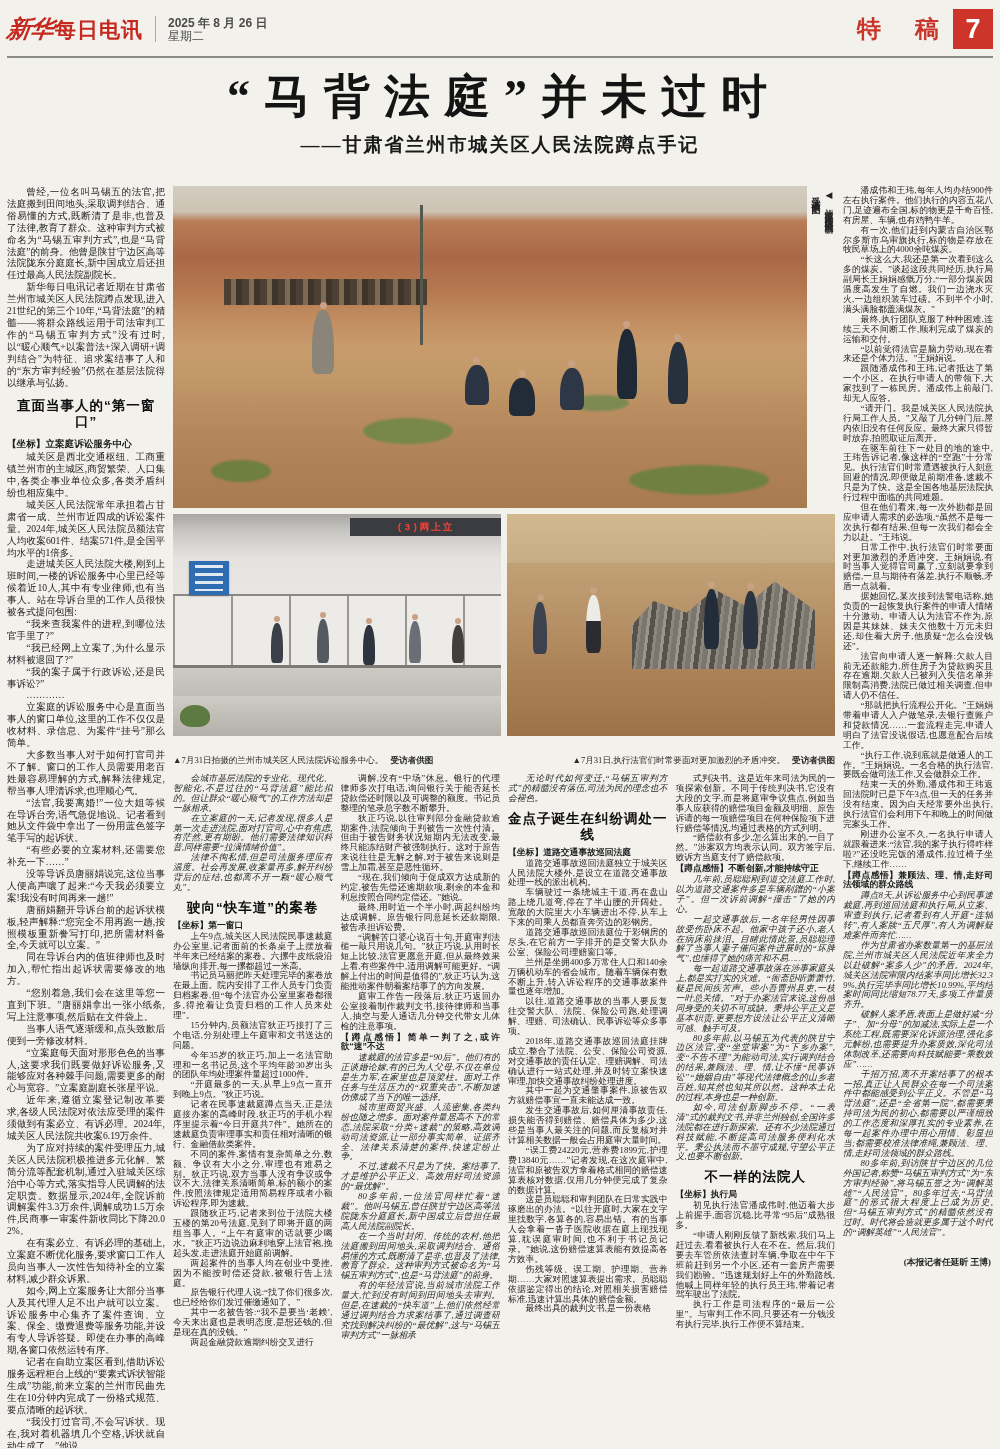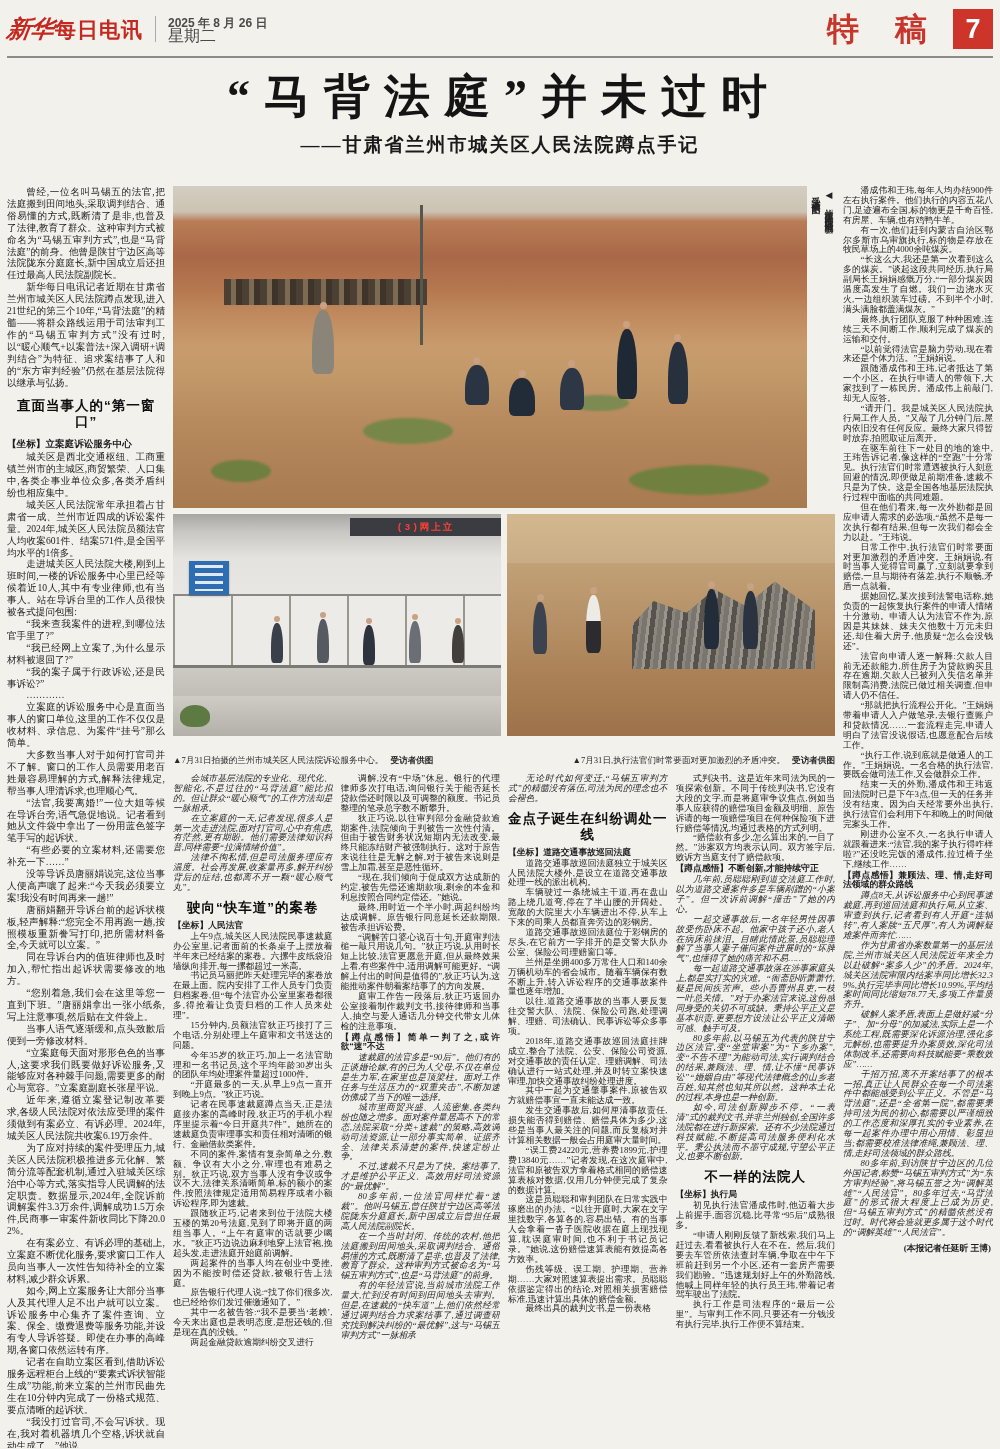--- a/index.html
+++ b/index.html
@@ -6,42 +6,42 @@
   body{background:#e8e6e0;font-family:"Liberation Serif","DejaVu Serif",serif;}
   .page{position:relative;width:1000px;height:1449px;margin:0 auto;background:#f3f1ec;overflow:hidden;color:#1d1d1f;}
 
   
   .hdr{display:flex;align-items:center;height:46px;margin:6px 7px 0 7px;border-bottom:2px solid #8b8b88;padding-bottom:4px;}
   .logo{display:flex;align-items:baseline;color:#c4281e;white-space:nowrap;}
   .logo .scr{font-style:italic;font-weight:900;font-size:24px;transform:skewX(-8deg);letter-spacing:-1px;}
   .logo .blk{font-weight:900;font-size:21px;font-family:"Liberation Sans",sans-serif;letter-spacing:1px;margin-left:2px;}
   .datebox{margin-left:12px;padding-left:12px;border-left:1px solid #aaa;color:#4a4a4a;font-family:"Liberation Sans",sans-serif;}
   .datebox .d1{font-size:12px;font-weight:bold;line-height:14px;}
-  .datebox .d2{font-size:16px;line-height:12px;}
+  .datebox .d2{font-size:12px;line-height:12px;}
   .hdr .spacer{flex:1;}
-  .section-label{color:#c8352a;font-weight:900;font-size:32px;letter-spacing:14px;margin-right:12px;line-height:1;}
+  .section-label{color:#c8352a;font-weight:900;font-size:24px;letter-spacing:14px;margin-right:0;line-height:1;}
   .pagenum{width:40px;height:40px;background:#cd342a;color:#fff;font-family:"Liberation Sans",sans-serif;font-weight:bold;font-size:27px;display:flex;align-items:center;justify-content:center;}
 
   
   .headline-wrap{text-align:center;margin-top:10px;height:112px;}
   .headline{font-size:46px;font-weight:bold;letter-spacing:14px;padding-left:8px;line-height:58px;color:#141414;}
   .subheadline{font-size:19px;font-weight:bold;letter-spacing:2px;margin-top:6px;color:#1a1a1a;}
 
   
   .content{display:grid;grid-template-columns:158px 662px 150px;column-gap:8px;padding:6px 7px 0 7px;}
   .tcol{overflow:hidden;height:1262px;}
   .col-left{font-size:9.6px;line-height:11.9px;}
   .col-right{font-size:8.8px;line-height:9.9px;}
   .mid{display:flex;flex-direction:column;height:1262px;overflow:hidden;}
 
   .para,.kai,.label,.byline{margin:0;text-align:justify;word-break:break-all;}
   .para{text-indent:2em;}
   .kai{text-indent:2em;font-style:italic;color:#26262a;}
   .label{font-weight:bold;font-family:"Liberation Sans","DejaVu Sans",sans-serif;margin:1px 0;}
-  .byline{text-align:right;font-weight:bold;margin-top:6px;padding-right:2px;}
+  .byline{text-align:right;font-weight:bold;margin-top:20px;padding-right:2px;}
   .sec-head{font-family:"Liberation Sans","DejaVu Sans",sans-serif;font-weight:bold;text-align:center;font-size:13.5px;letter-spacing:1px;color:#0e0e0e;margin:10px 0 8px;line-height:16px;}
   .ncols .sec-head{margin:7px 0 5px;}
 
   
   .mainfig{display:flex;gap:6px;height:322px;}
   .main-photo{flex:1;position:relative;overflow:hidden;
     background:linear-gradient(180deg,#d3cdc1 0%,#ccc3b2 8%,#b87c57 11%,#a96847 22%,#b5774f 32%,#c08a5e 40%,#c89b6d 50%,#c3996a 58%,#b98d60 70%,#b08257 85%,#a87a4f 100%);}
   .vcap{width:22px;display:flex;flex-direction:column;justify-content:space-between;writing-mode:vertical-rl;font-size:9px;letter-spacing:1px;color:#222;padding:4px 0;height:314px;}
   .vcap b{letter-spacing:2px;}
   .photo-row{display:flex;gap:6px;height:222px;margin-top:6px;}
@@ -231,21 +231,21 @@
           <span>▲7月31日,执行法官们时常要面对更加激烈的矛盾冲突。</span><b class="credit">受访者供图</b>
         </div>
       </div>
 
       <div class="ncols" style="flex:1;display:grid;grid-template-columns:repeat(4,1fr);column-gap:8px;margin-top:3px;overflow:hidden;font-size:8.8px;line-height:9.9px;">
         <div class="tcol" style="height:auto;">
             <p class="kai">会城市基层法院的专业化、现代化、智能化,不是过往的“马背法庭”能比拟的。但让群众“暖心顺气”的工作方法却是一脉相承。</p>
             <p class="kai">在立案庭的一天,记者发现,很多人是第一次走进法院,面对打官司,心中有焦虑,有茫然,更有期盼。他们需要法律知识科普,同样需要“拉满情绪价值”。</p>
             <p class="kai">法律不徇私情,但是司法服务理应有温度。社会再发展,收案量再多,解开纠纷背后的症结,也都离不开一颗“暖心顺气丸”。</p>
             <div class="sec-head">驶向“快车道”的案卷</div>
-            <p class="label">【坐标】人民法官</p>
+            <p class="label">【坐标】第一窗口</p>
             <p class="para">上午9点,城关区人民法院民事速裁庭办公室里,记者面前的长条桌子上摆放着半年来已经结案的案卷。六摞牛皮纸袋沿墙纵向排开,每一摞都超过一米高。</p>
             <p class="para">书记员马丽把昨天处理完毕的案卷放在最上面。院内安排了工作人员专门负责归档案卷,但“每个法官办公室里案卷都很多,得抢着让负责归档的工作人员来处理”。</p>
             <p class="para">15分钟内,员额法官狄正巧接打了三个电话,分别处理上午庭审和文书送达的问题。</p>
             <p class="para">今年35岁的狄正巧,加上一名法官助理和一名书记员,这个平均年龄30岁出头的团队年均处理案件量超过1000件。</p>
             <p class="para">“开庭最多的一天,从早上9点一直开到晚上9点。”狄正巧说。</p>
             <p class="para">记者在民事速裁庭蹲点当天,正是法庭接办案的高峰时段,狄正巧的手机小程序里提示着“今日开庭共7件”。她所在的速裁庭负责审理事实和责任相对清晰的银行、金融借款类案件。</p>
             <p class="para">不同的案件,案情有复杂简单之分,数额、争议有大小之分,审理也有难易之别。狄正巧说,双方当事人没有争议或争议不大,法律关系清晰简单,标的额小的案件,按照法律规定适用简易程序或者小额诉讼程序,即为速裁。</p>
             <p class="para">跟随狄正巧,记者来到位于法院大楼五楼的第20号法庭,见到了即将开庭的两组当事人。“上午有庭审的话就要少喝水。”狄正巧边说边麻利地穿上法官袍,挽起头发,走进法庭开始庭前调解。</p>
             <p class="para">两起案件的当事人均在创业中受挫,因为不能按时偿还贷款,被银行告上法庭。</p>
             <p class="para">原告银行代理人说:“找了你们很多次,也已经给你们发过催缴通知了。”</p>

